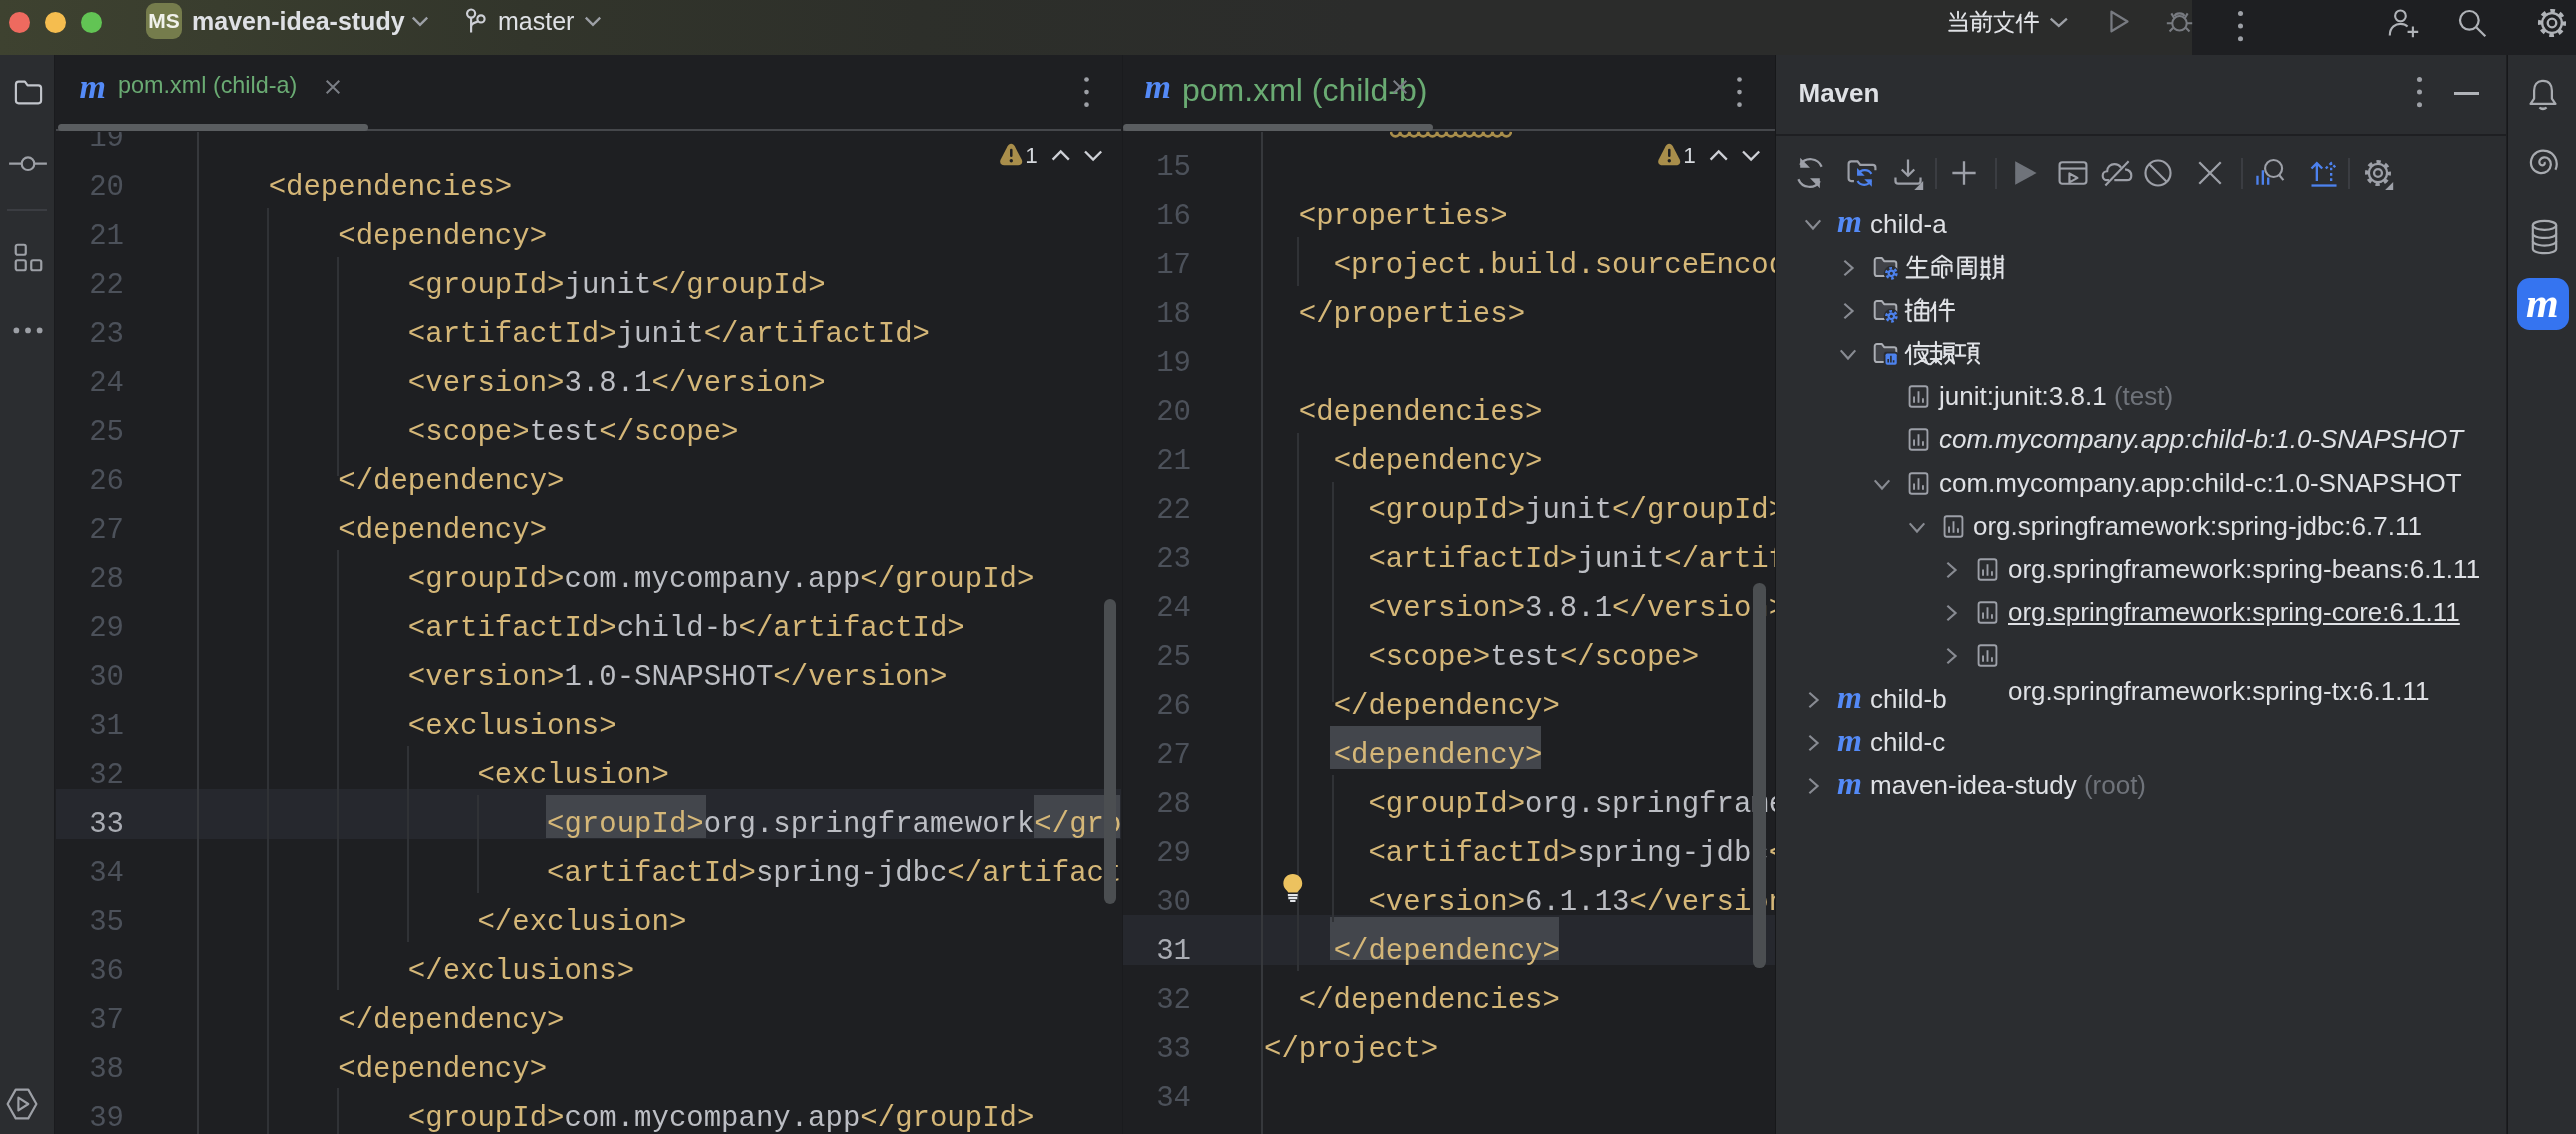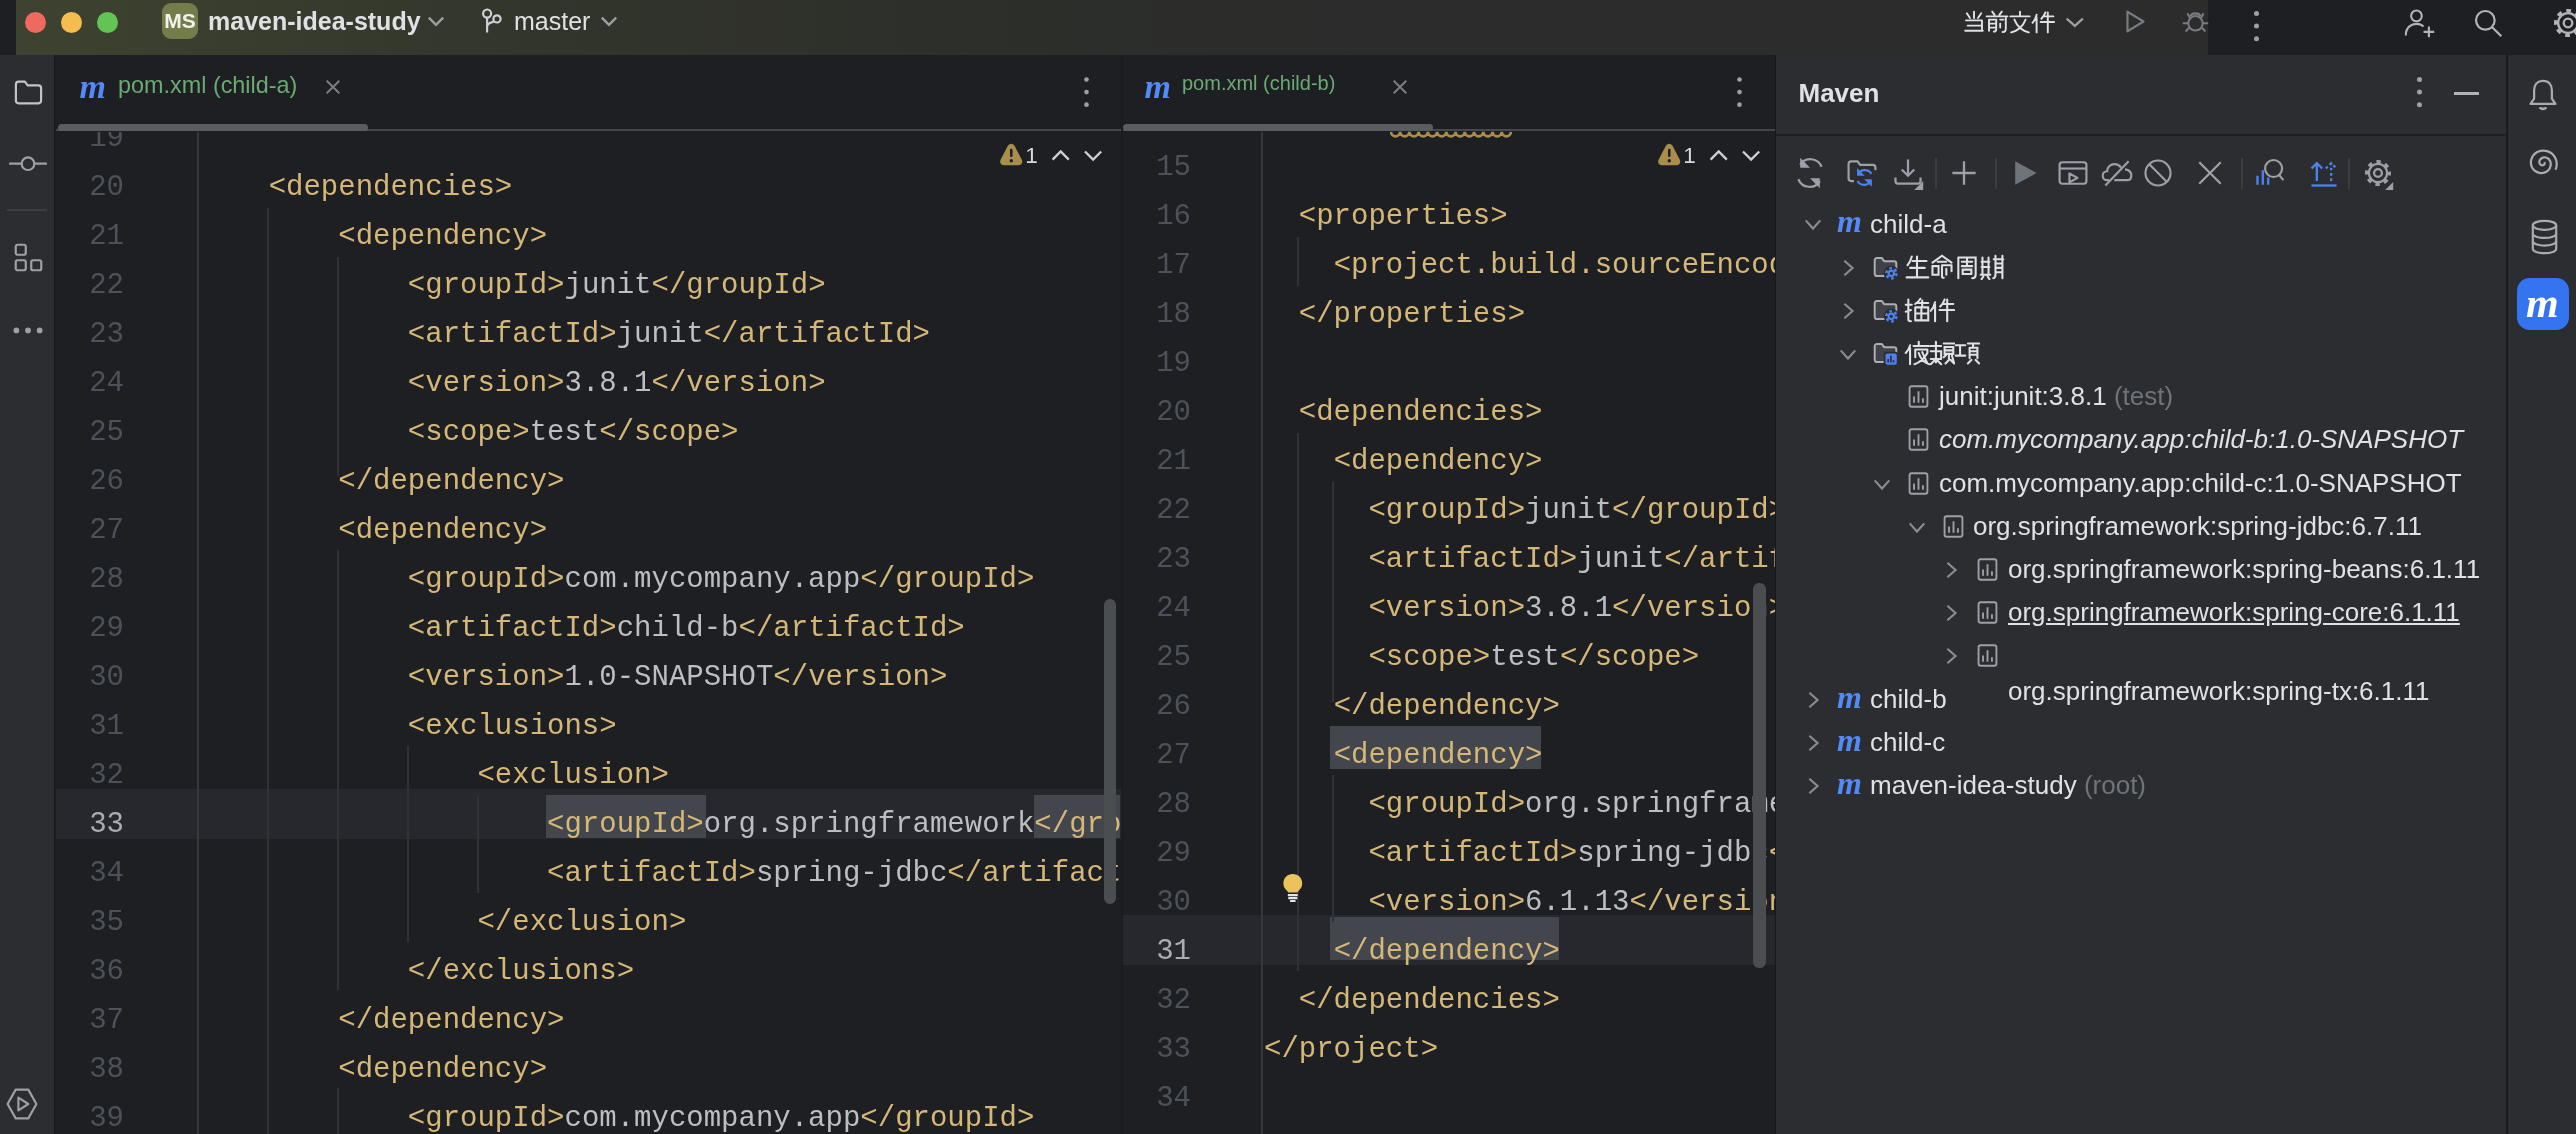--- a/index.html
+++ b/index.html
@@ -7,21 +7,21 @@
 .mono{font-family:"Liberation Mono",monospace;font-size:29px;line-height:49px;white-space:pre;}
 .tg{color:#D5B778;}
 .tx{color:#BCBEC4;}
 .gut{color:#4C515A;text-align:right;}
 .gut .cur{color:#A9ACB3;}
 svg{display:block;}
 .mico{font-family:"Liberation Serif",serif;font-style:italic;font-weight:bold;color:#548AF7;}
 </style></head>
 <body>
 
-<div class="abs" id="titlebar" style="left:16px;top:0;width:2192px;height:55px;background:linear-gradient(90deg,#3E4230 0%,#393D2E 10%,#32352B 24%,#2D2F2A 42%,#2B2C2B 62%,#2B2C2B 100%);">
+<div class="abs" id="titlebar" style="left:0;top:0;width:2192px;height:55px;background:linear-gradient(90deg,#3E4230 0%,#393D2E 10%,#32352B 24%,#2D2F2A 42%,#2B2C2B 62%,#2B2C2B 100%);">
   <div class="abs" style="left:9px;top:11.7px;width:21px;height:21px;border-radius:50%;background:#EE6A5F;"></div>
   <div class="abs" style="left:45px;top:11.7px;width:21px;height:21px;border-radius:50%;background:#F5BD4F;"></div>
   <div class="abs" style="left:81px;top:11.7px;width:21px;height:21px;border-radius:50%;background:#62C454;"></div>
   <div class="abs" style="left:146px;top:2.7px;width:36px;height:36px;border-radius:9px;background:#757C4C;color:#F1F2EC;font-weight:bold;font-size:21px;text-align:center;line-height:36px;">MS</div>
   <div class="abs" style="left:192px;top:7.2px;font-size:25px;font-weight:600;color:#DFE1E5;">maven-idea-study</div>
   <svg class="abs" style="left:411px;top:15.3px;" width="18" height="12.6" viewBox="0 0 20 14">
       <path d="M2 3 L10 11 L18 3" stroke="#9DA0A6" stroke-width="2.6" fill="none"></path>
     </svg>
   <svg class="abs" style="left:463px;top:7.2px;" width="23.4" height="31" viewBox="0 0 26 34">
       <circle cx="9" cy="7" r="4.5" stroke="#CED0D6" stroke-width="2.4" fill="none"></circle>
@@ -162,21 +162,21 @@
 
     <div class="abs" style="left:1048px;top:467px;width:11.7px;height:305px;background:#4B4E51;border-radius:6.3px;"></div>
   </div>
 
   <div class="abs" style="left:0px;top:74px;width:1065px;height:2.3px;background:#45474B;"></div>
   <div class="abs" style="left:1.8px;top:69px;width:310px;height:7.2px;background:#5A5D60;border-radius:3.6px;"></div>
 </div>
 
 <div class="abs" id="ed2" style="left:1122px;top:55px;width:653px;height:1080px;background:#1E1F22;overflow:hidden;border-left:1.8px solid #1A1B1E;">
   <div class="abs mico" style="left:21.6px;top:12.6px;font-size:34px;">m</div>
-  <div class="abs" style="left:59px;top:17px;font-size:20px;color:#6AAB73;">pom.xml (child-b)</div>
+  <div class="abs" style="left:59px;top:17px;font-size:32px;color:#6AAB73;">pom.xml (child-b)</div>
   <svg class="abs" style="left:268px;top:23.4px;" width="18" height="18" viewBox="0 0 20 20">
       <path d="M3 3 L17 17 M17 3 L3 17" stroke="#7A7E85" stroke-width="2.2"></path>
     </svg>
   <svg class="abs" style="left:612px;top:20px;" width="9" height="36" viewBox="0 0 10 40">
       <g fill="#9DA0A6">
         <circle cx="5" cy="5" r="2.6"></circle>
         <circle cx="5" cy="19" r="2.6"></circle>
         <circle cx="5" cy="33" r="2.6"></circle>
       </g>
     </svg>

